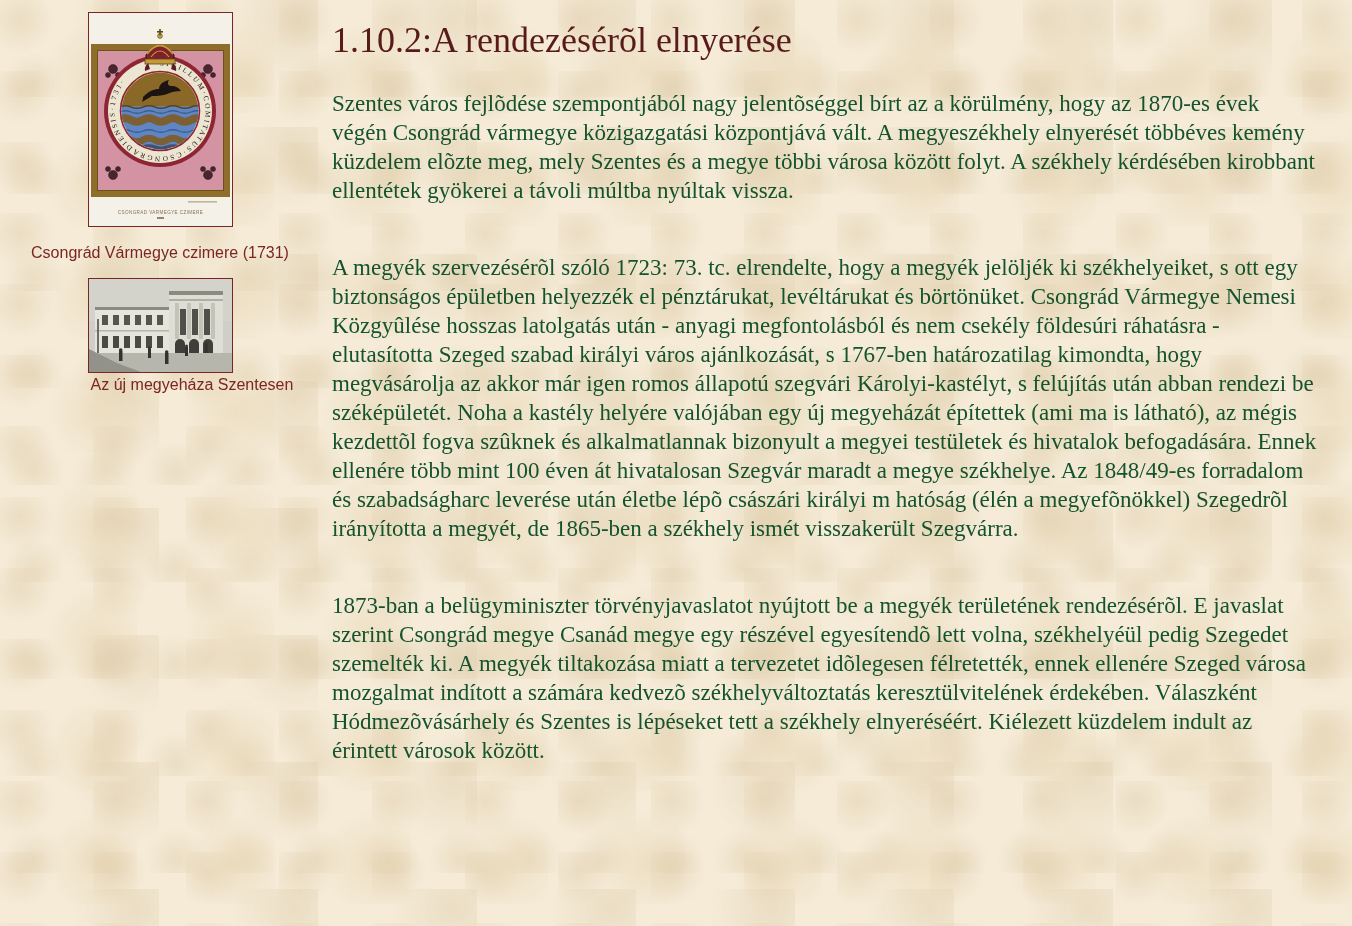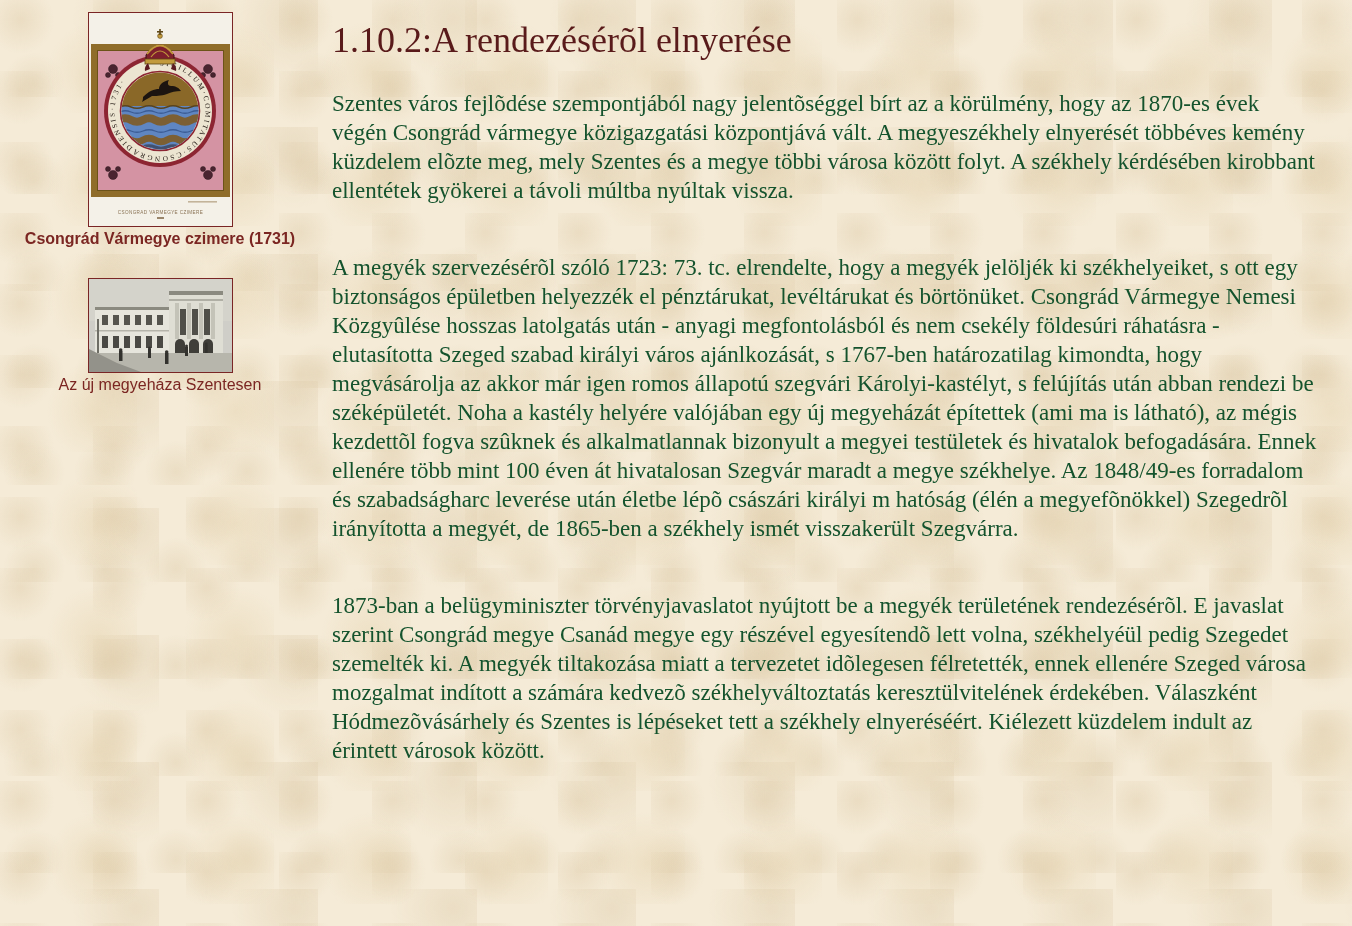--- a/index.html
+++ b/index.html
@@ -35,22 +35,22 @@
   .fig-caption {
     position: absolute;
     left: 0;
     width: 320px;
     text-align: center;
     font-family: "Liberation Sans", sans-serif;
     font-size: 16px;
     color: #7b2622;
     line-height: 19px;
   }
-  #caption-arms  { top: 229px; font-weight: bold; }
-  #caption-photo { top: 375px; }
+  #caption-arms  { top: 243px; }
+  #caption-photo { top: 375px; padding-left: 32px; }
 
   .main {
     position: absolute;
     left: 332px;
     top: 0;
     width: 985px;
   }
   .main h1 {
     font-size: 36px;
     font-weight: 400;

